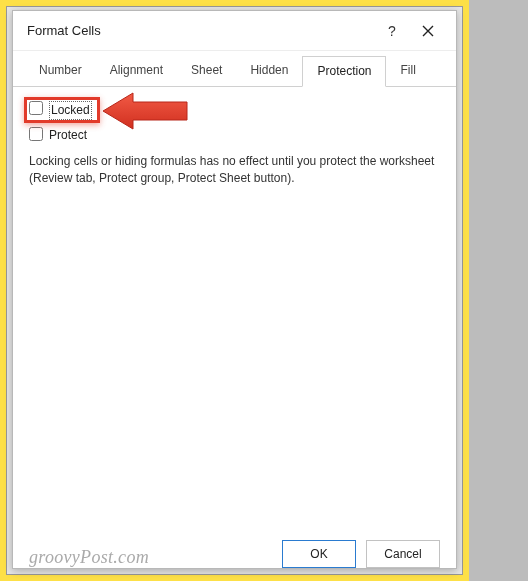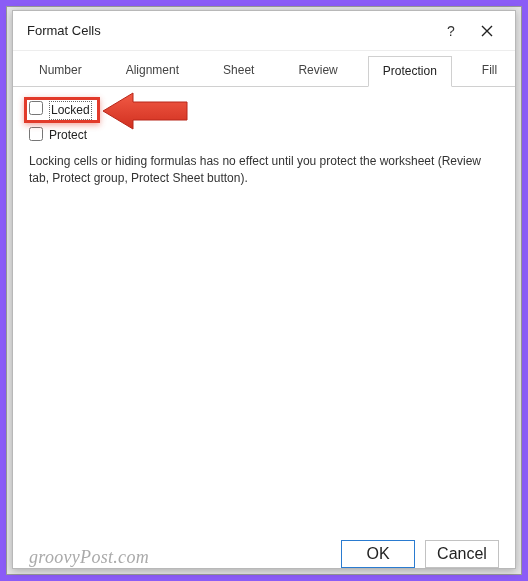--- a/index.html
+++ b/index.html
@@ -5,22 +5,22 @@
   * { box-sizing: border-box; }
   html, body {
     margin: 0; padding: 0;
     width: 528px; height: 581px;
     font-family: "Segoe UI", Arial, sans-serif;
     font-size: 12px;
     background: #bcbcbc;
     overflow: hidden;
   }
   .outer {
-    width: 528px; height: 581px;
-    background: #8b5cf6;
+    width: 469px; height: 581px;
+    background: #fde047;
     position: relative;
     padding: 19px;
   }
   .frame {
     position: absolute;
     left: 6px; top: 6px; right: 6px; bottom: 6px;
     background: #e6e6e6;
     border: 1px solid #989898;
   }
   .dialog {
@@ -50,21 +50,21 @@
   }
   .titlebar .close {
     width: 36px; text-align: center; cursor: pointer;
     display:flex; align-items:center; justify-content:center;
   }
   .titlebar .close svg { width:12px; height:12px; }
   .tabs {
     display: flex;
     padding: 4px 12px 0 12px;
     border-bottom: 1px solid #d0d0d0;
-    gap: 16px;
+    gap: 0;
   }
   .tab {
     padding: 7px 14px 8px 14px;
     font-size: 12px;
     color: #444;
     cursor: pointer;
     position: relative;
     top: 1px;
   }
   .tab.active {
@@ -133,21 +133,21 @@
     font-style: italic;
     font-family: Georgia, "Times New Roman", serif;
     font-size: 18px;
     letter-spacing: 0.3px;
   }
   .btn {
     min-width: 74px;
     height: 28px;
     border: 1px solid #c2c2c2;
     background: #fff;
-    font-size: 16px;
+    font-size: 12px;
     color: #222;
     cursor: pointer;
     display: flex;
     align-items: center;
     justify-content: center;
   }
   .btn.primary {
     border: 1px solid #2a7bd0;
   }
 </style>
@@ -166,21 +166,21 @@
         <svg viewBox="0 0 12 12">
             <path d="M1 1 L11 11 M11 1 L1 11" stroke="#222" stroke-width="1.4" fill="none"></path>
           </svg>
       </div>
     </div>
 
     <div class="tabs">
       <div class="tab">Number</div>
       <div class="tab">Alignment</div>
       <div class="tab">Sheet</div>
-      <div class="tab">Review</div>
+      <div class="tab">Hidden</div>
       <div class="tab active">Protection</div>
       <div class="tab">Fill</div>
     </div>
 
     <div class="content">
 
       <div class="chk-row">
         <input type="checkbox" style="">
         <span class="lbl locked-label">Locked</span>
       </div>

